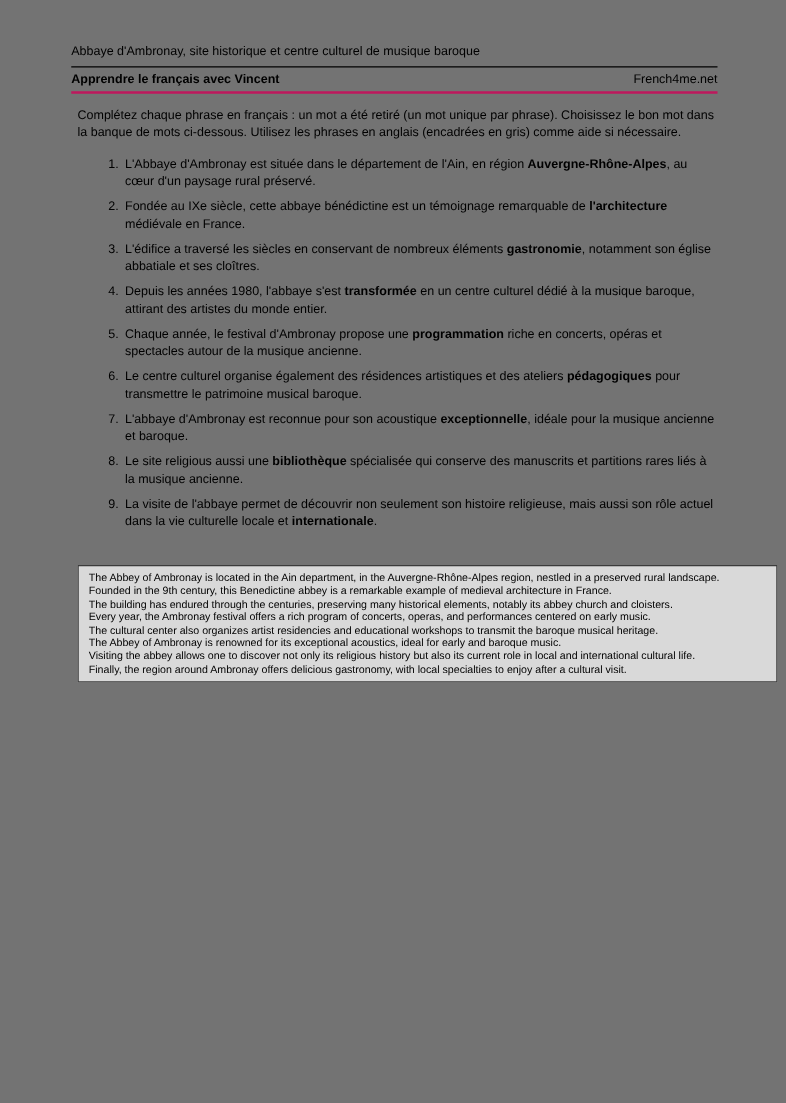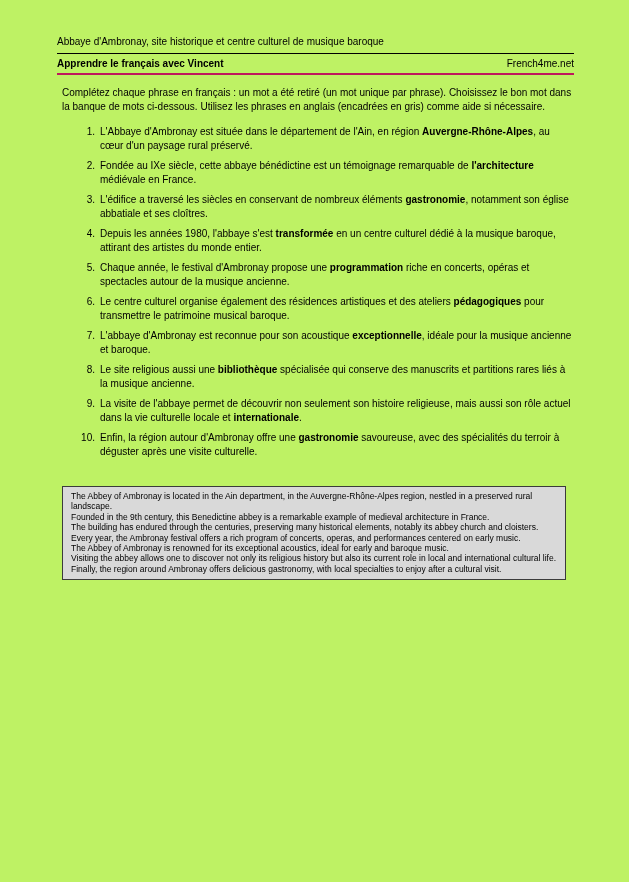--- a/index.html
+++ b/index.html
@@ -5,21 +5,21 @@
   * { margin: 0; padding: 0; box-sizing: content-box; }
   html, body {
     background: #ffffff;
     font-family: "Liberation Sans", sans-serif;
     color: #000000;
   }
   .page {
     position: relative;
     width: 629px;
     height: 882px;
-    background: #bef264;
+    background: #737373;
     overflow: hidden;
   }
   .header-area {
     margin: 35px 55px 0 57px;
   }
   .header-top {
     font-size: 10px;
     line-height: 13px;
     padding-bottom: 5px;
     border-bottom: 1.5px solid #000000;
@@ -65,21 +65,21 @@
     flex: 0 0 33px;
     width: 33px;
     text-align: right;
     padding-right: 5px;
   }
   .txt { flex: 1; }
   .txt b { font-weight: bold; }
 
   .box {
     margin-top: 28px;
-    width: 504px;
+    width: 560px;
     box-sizing: border-box;
     background: #d9d9d9;
     border: 1.3px solid #3b3b3b;
     padding: 4px 8px 5px 8px;
     font-size: 8.5px;
     line-height: 10.4px;
   }
   .box-line { }
 </style>
 </head>
@@ -128,30 +128,27 @@
         <span class="txt"><span>L'abbaye d'Ambronay est reconnue pour son acoustique </span><b>exceptionnelle</b><span>, idéale pour la musique ancienne et baroque.</span></span>
       </div>
       <div class="item">
         <span class="num">8.</span>
         <span class="txt"><span>Le site religious aussi une </span><b>bibliothèque</b><span> spécialisée qui conserve des manuscrits et partitions rares liés à la musique ancienne.</span></span>
       </div>
       <div class="item">
         <span class="num">9.</span>
         <span class="txt"><span>La visite de l'abbaye permet de découvrir non seulement son histoire religieuse, mais aussi son rôle actuel dans la vie culturelle locale et </span><b>internationale</b><span>.</span></span>
       </div>
-      <div class="item">
-        <span class="num">10.</span>
-        <span class="txt"><span>Enfin, la région autour d'Ambronay offre une </span><b>gastronomie</b><span> savoureuse, avec des spécialités du terroir à déguster après une visite culturelle.</span></span>
-      </div>
     </div>
 
     <div class="box">
       <div class="box-line">The Abbey of Ambronay is located in the Ain department, in the Auvergne-Rhône-Alpes region, nestled in a preserved rural landscape.</div>
       <div class="box-line">Founded in the 9th century, this Benedictine abbey is a remarkable example of medieval architecture in France.</div>
       <div class="box-line">The building has endured through the centuries, preserving many historical elements, notably its abbey church and cloisters.</div>
       <div class="box-line">Every year, the Ambronay festival offers a rich program of concerts, operas, and performances centered on early music.</div>
+      <div class="box-line">The cultural center also organizes artist residencies and educational workshops to transmit the baroque musical heritage.</div>
       <div class="box-line">The Abbey of Ambronay is renowned for its exceptional acoustics, ideal for early and baroque music.</div>
       <div class="box-line">Visiting the abbey allows one to discover not only its religious history but also its current role in local and international cultural life.</div>
       <div class="box-line">Finally, the region around Ambronay offers delicious gastronomy, with local specialties to enjoy after a cultural visit.</div>
     </div>
   </div>
 
 </div>
 
 </body></html>

